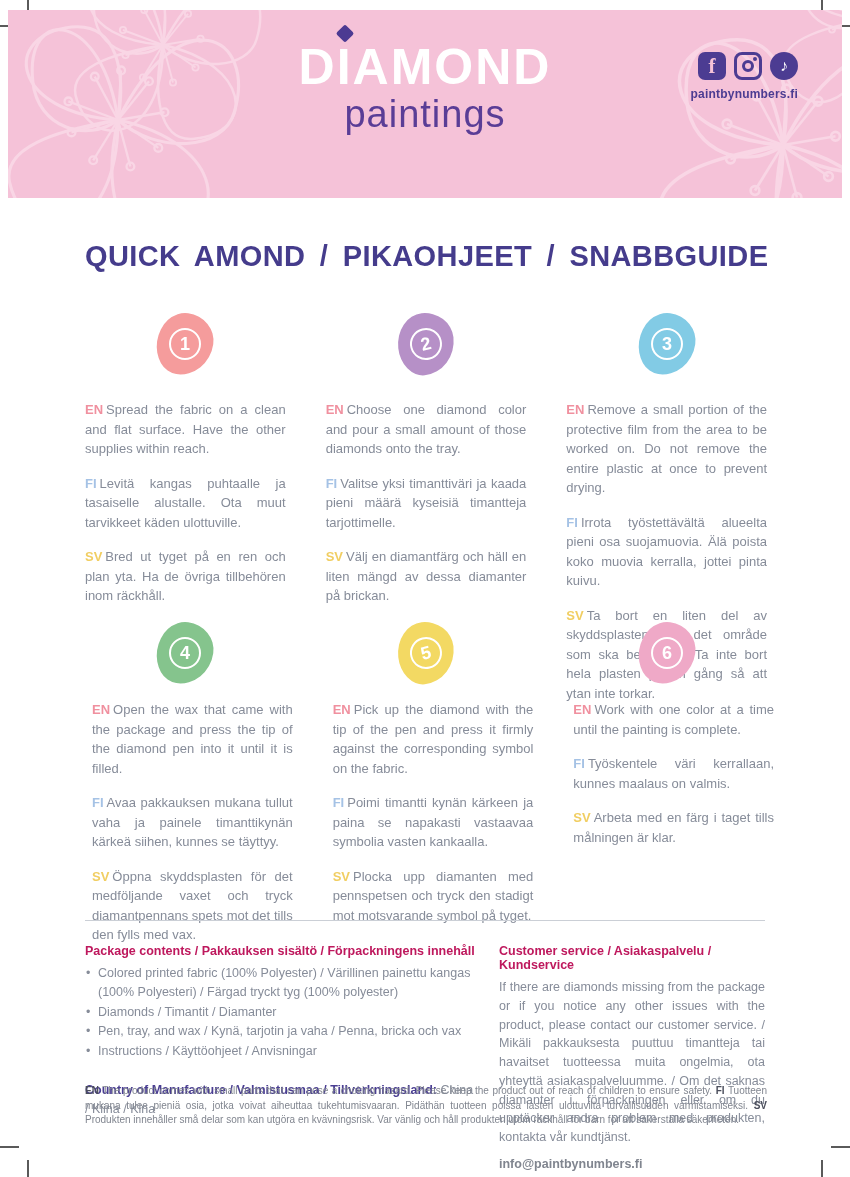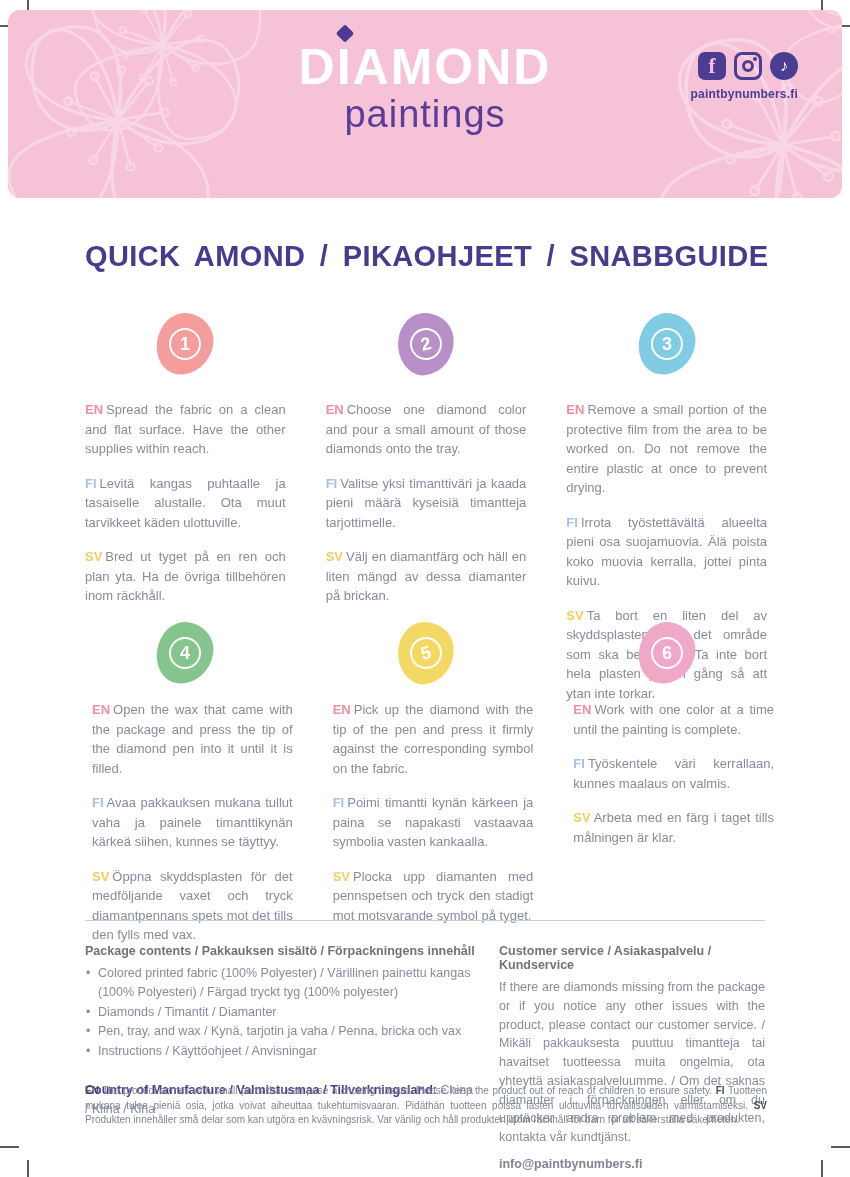--- a/index.html
+++ b/index.html
@@ -12,21 +12,21 @@
   .cm-tl-v { left:27px; top:0; width:2px; height:15px; }
   .cm-tl-h { left:0; top:25px; width:19px; height:2px; }
   .cm-tr-v { left:821px; top:0; width:2px; height:15px; }
   .cm-tr-h { right:0; top:25px; width:19px; height:2px; }
   .cm-bl-v { left:27px; bottom:0; width:2px; height:17px; }
   .cm-bl-h { left:0; top:1146px; width:19px; height:2px; }
   .cm-br-v { left:821px; bottom:0; width:2px; height:17px; }
   .cm-br-h { right:0; top:1146px; width:19px; height:2px; }
 
   
-  .banner { position:absolute; left:8px; top:10px; width:834px; height:188px; background:#F5C2D8; overflow:hidden;border-radius:12px; }
+  .banner { position:absolute; left:8px; top:10px; width:834px; height:188px; background:#F5C2D8; overflow:hidden; }
   .flowers { position:absolute; left:0; top:0; width:100%; height:100%; }
   .logo { position:absolute; left:0; top:30px; width:100%; text-align:center; }
   .logo-word { font-size:50px; font-weight:800; color:#ffffff; letter-spacing:2px; line-height:1.1; }
   .logo-i { position:relative; display:inline-block; }
   .logo-diamond { position:absolute; left:50%; top:-13px; width:13px; height:13px; background:#4C3A92; transform:translateX(-50%) rotate(45deg); border-radius:2px; }
   .logo-sub { font-size:38px; color:#5A3D96; letter-spacing:1px; margin-top:-2px; }
   .social { position:absolute; top:42px; right:44px; text-align:right; }
   .social-icons { display:flex; gap:8px; justify-content:flex-end; align-items:center; }
   .si { width:28px; height:28px; display:flex; align-items:center; justify-content:center; }
   .si-fb { background:#4C3C92; border-radius:7px; color:#F5C2D8; font-weight:bold; font-size:21px; font-family:"Liberation Serif", serif; }
@@ -54,21 +54,21 @@
   .step-text { font-size:13px; line-height:1.5; color:#868C99; text-align:justify; }
   .step-text p { margin-bottom:15px; }
   .lbl { font-weight:bold; margin-right:3px; }
   .lbl-en { color:#F0909F; }
   .lbl-fi { color:#A5C2E5; }
   .lbl-sv { color:#F1CE62; }
 
   
   .divider { position:absolute; left:85px; top:920px; width:680px; height:1px; background:#CBCFD6; }
   .bottom { position:absolute; left:85px; top:944px; width:680px; display:grid; grid-template-columns:392px 266px; column-gap:22px; }
-  .sec-h { font-size:12.5px; font-weight:bold; color:#737373; margin-bottom:6px; }
+  .sec-h { font-size:12.5px; font-weight:bold; color:#be185d; margin-bottom:6px; }
   .pkg-list { list-style:none; font-size:12.5px; color:#868C99; line-height:1.55; }
   .pkg-list li { position:relative; padding-left:13px; }
   .pkg-list li::before { content:"•"; position:absolute; left:1px; color:#868C99; }
   .country { margin-top:20px; font-size:12.5px; line-height:1.5; }
   .country .c-lbl { font-weight:bold; color:#4A3E92; }
   .country .c-val { color:#868C99; }
   .cs-body { font-size:12.5px; color:#868C99; line-height:1.5; text-align:justify; }
   .cs-email { margin-top:10px; font-size:12.5px; font-weight:bold; color:#80858F; }
 
   

